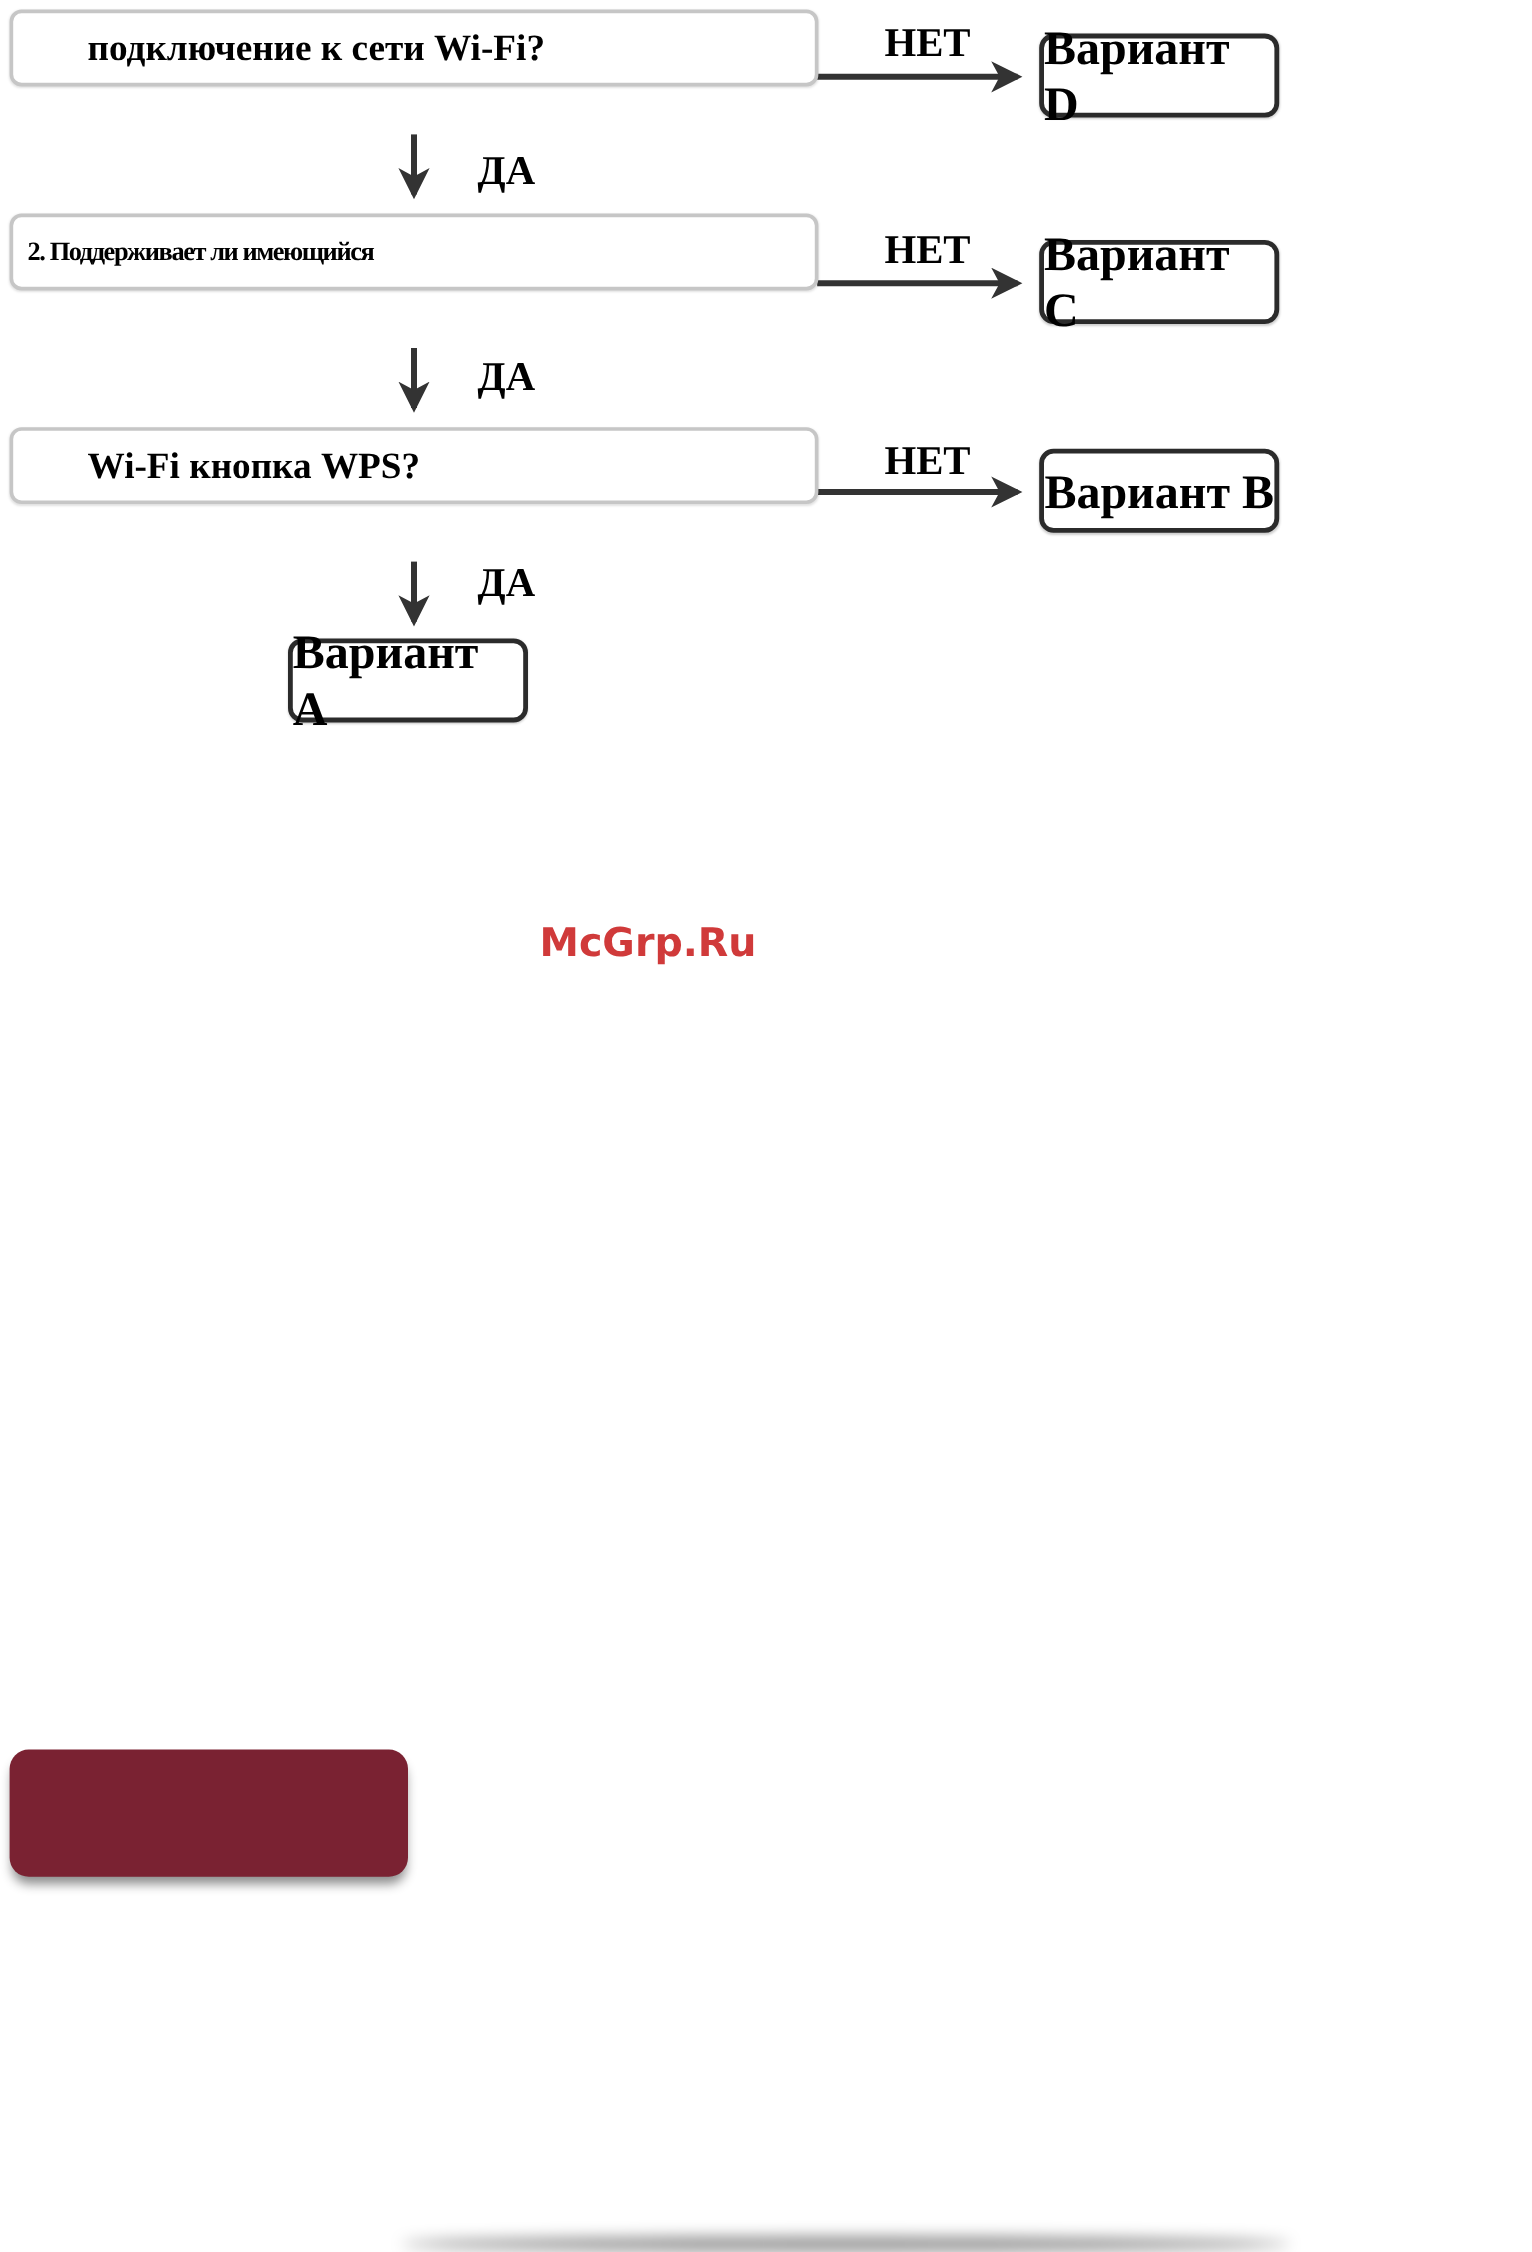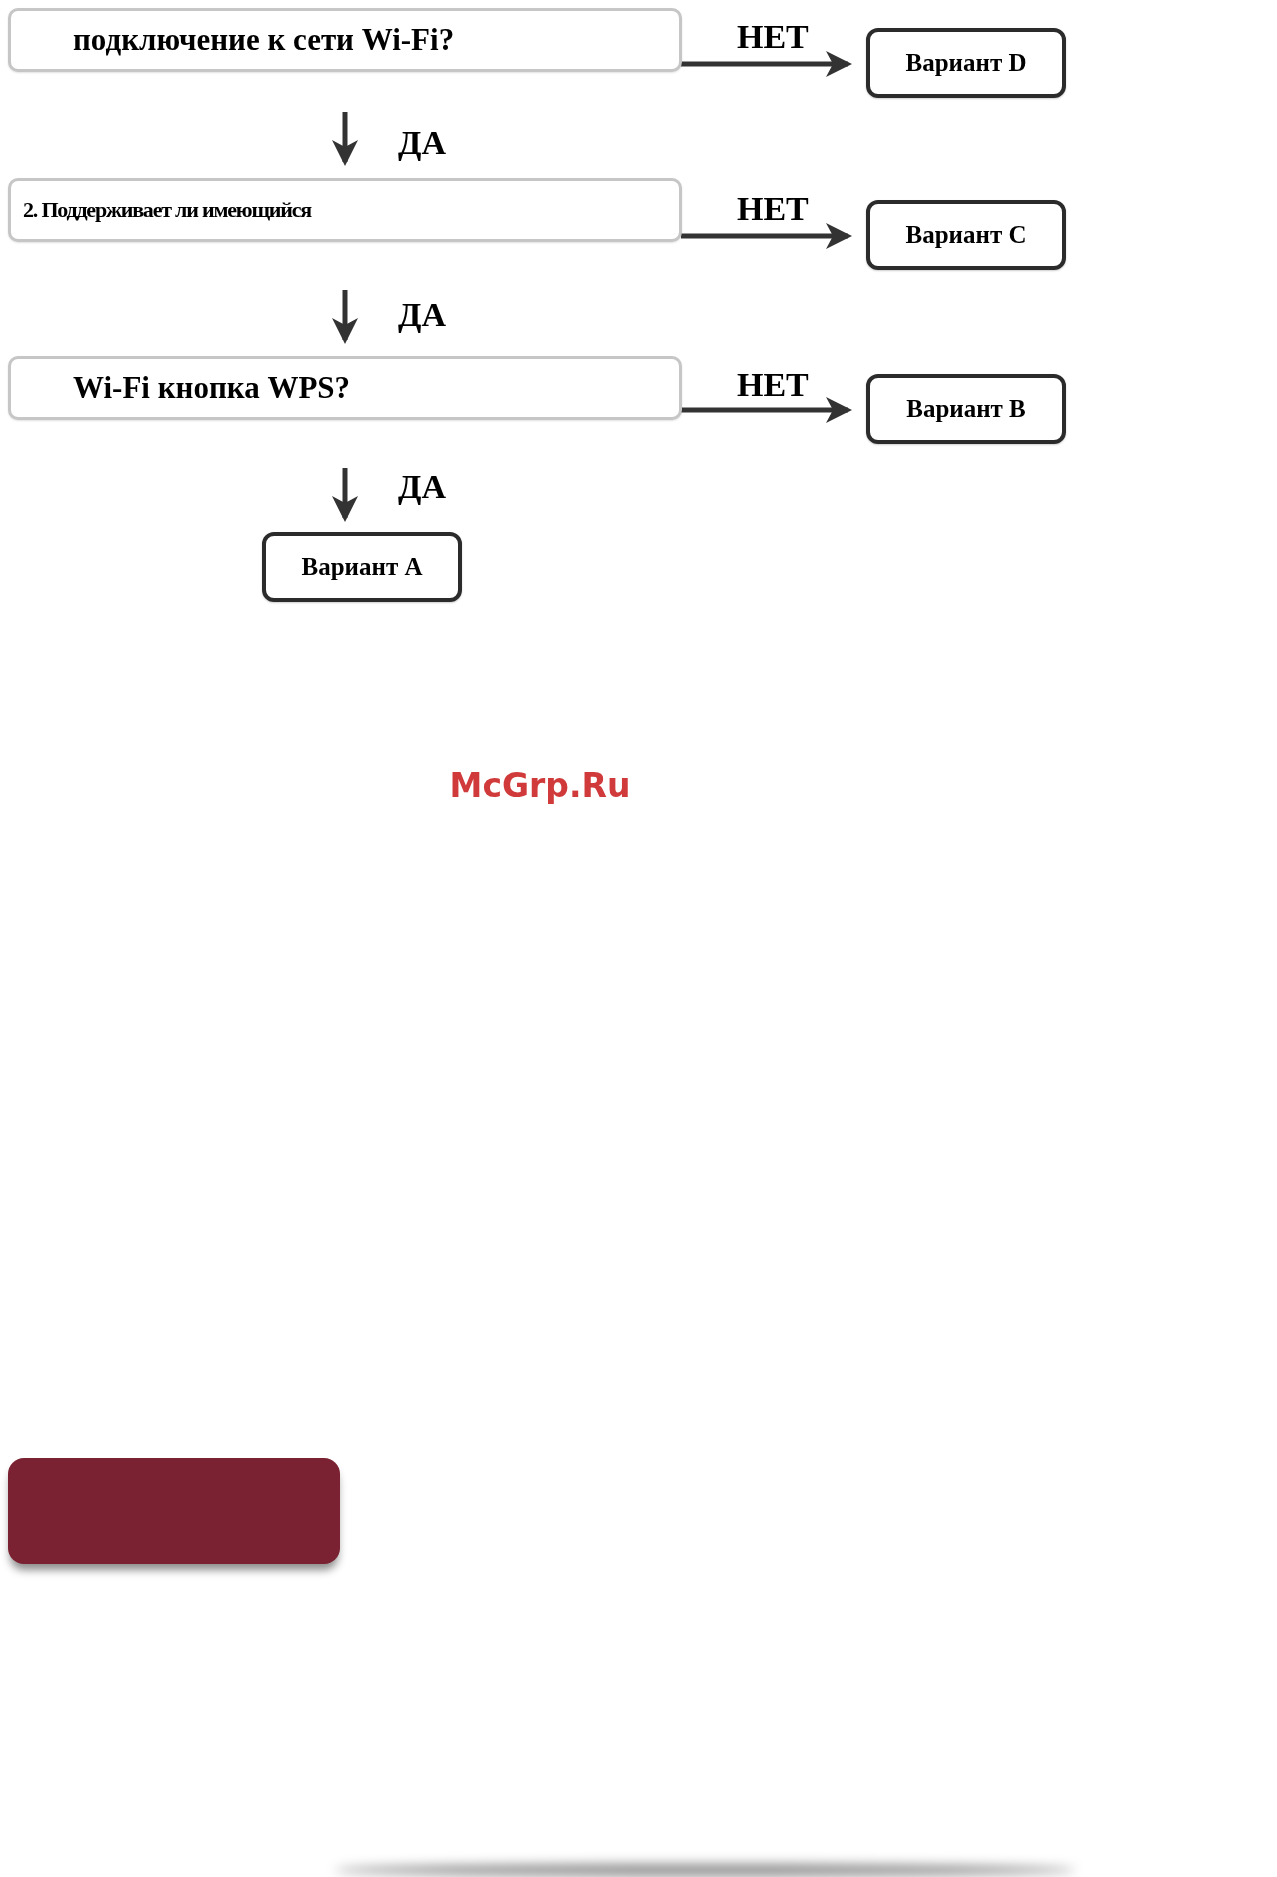--- a/index.html
+++ b/index.html
@@ -40,21 +40,21 @@
   .option-box{
     position:absolute;
     width:192px;
     height:62px;
     background:#ffffff;
     border:4px solid #2b2b2b;
     border-radius:12px;
     display:flex;
     align-items:center;
     justify-content:center;
-    font-size:25px;
+    font-size:40px;
     font-weight:bold;
     color:#000000;
     box-shadow:0 1px 2px rgba(0,0,0,0.2);
   }
   .watermark{
     position:absolute;
     left:380px;
     top:766px;
     width:320px;
     text-align:center;
@@ -132,21 +132,21 @@
   <div class="option-box" style="left:866px;top:200px;">Вариант C</div>
   <div class="decision-label" style="left:398px;top:296px;">ДА</div>
 
   <div class="qbox" style="top:356px;">
     <div class="qline indent">Wi-Fi кнопка WPS?</div>
   </div>
   <div class="decision-label" style="left:737px;top:366px;">НЕТ</div>
   <div class="option-box" style="left:866px;top:374px;">Вариант B</div>
   <div class="decision-label" style="left:398px;top:468px;">ДА</div>
 
-  <div class="option-box" style="left:262px;top:532px;">Вариант A</div>
+  <div class="option-box" style="left:240px;top:532px;">Вариант A</div>
 
   <div class="watermark">McGrp.Ru</div>
 
   <div class="bottom-block"></div>
 
   <div class="bottom-shadow"></div>
 
 </div>
 
 </body></html>

